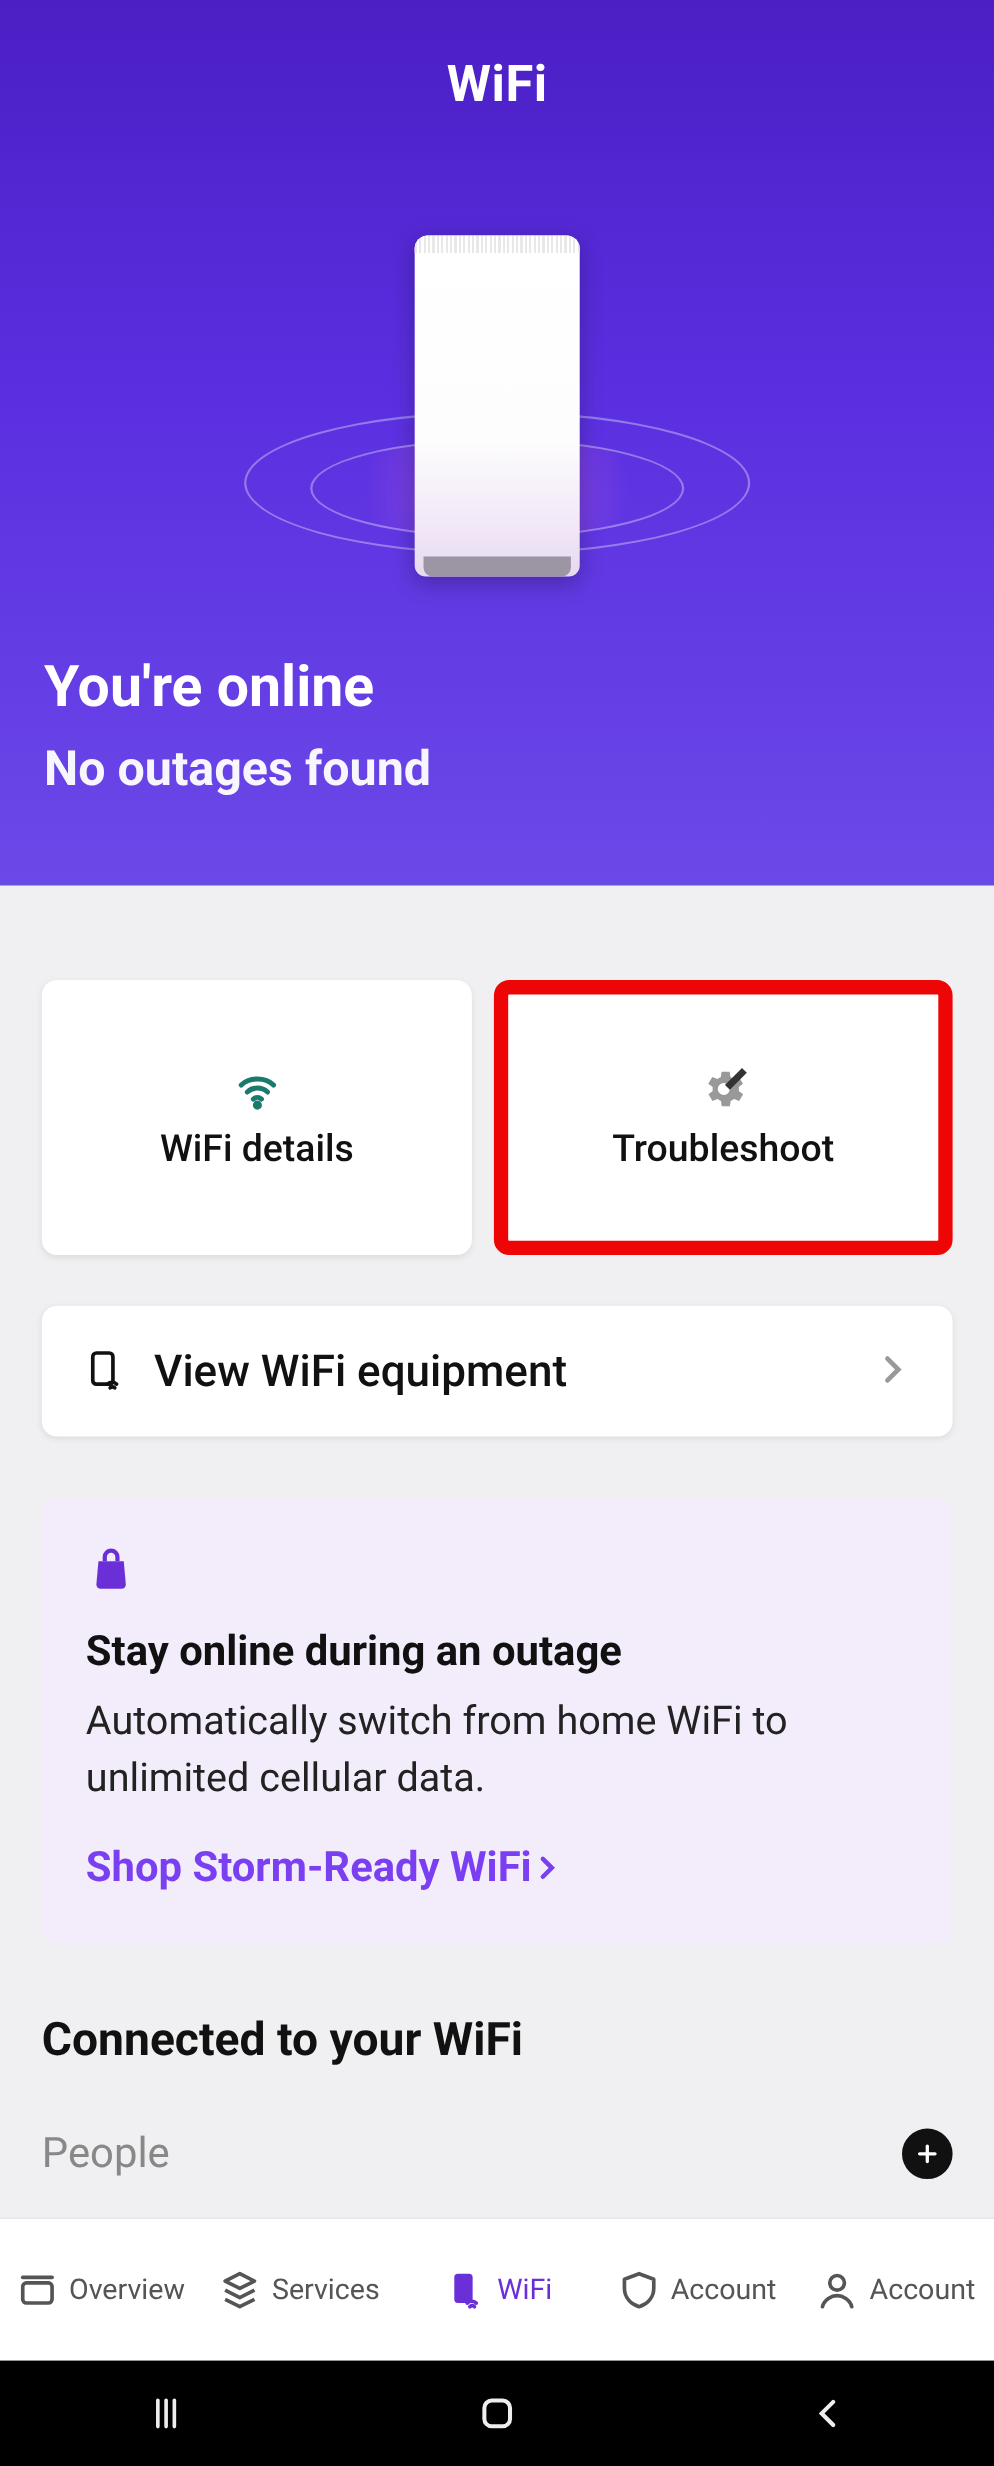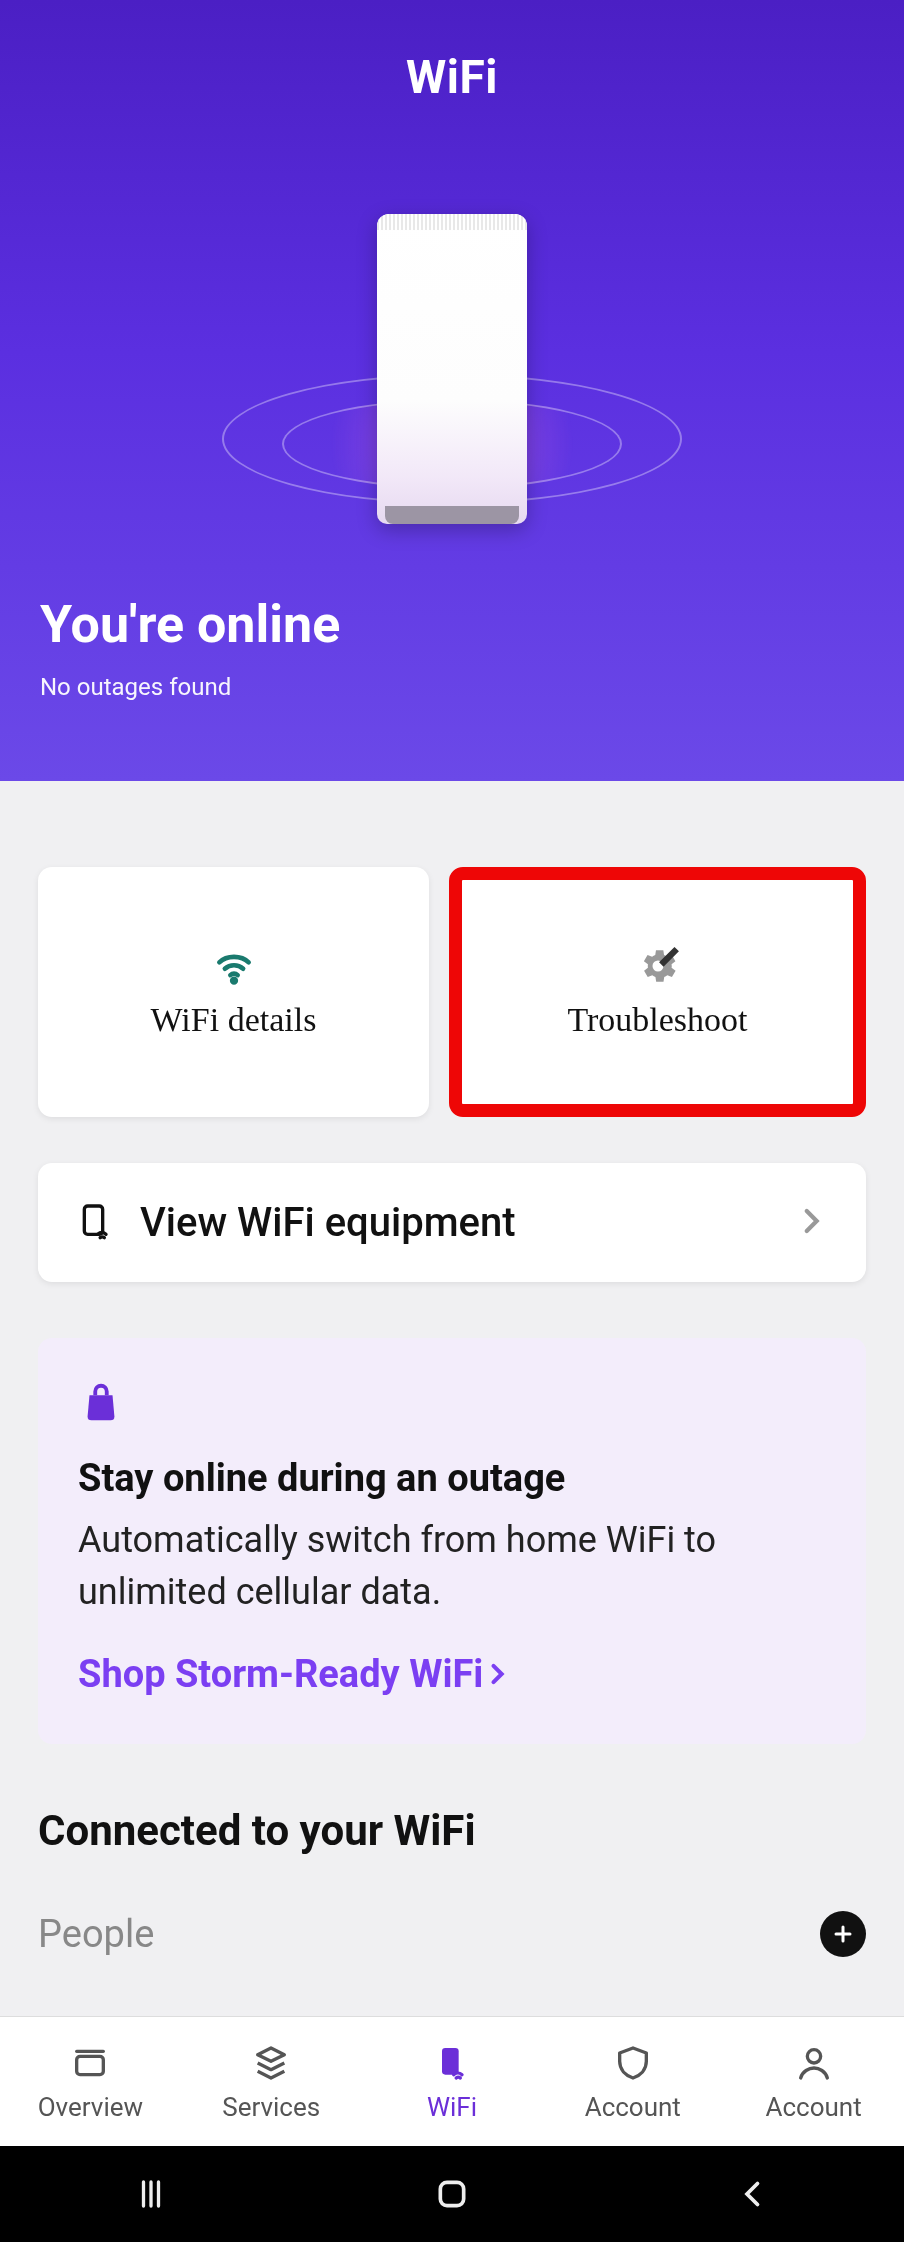--- a/index.html
+++ b/index.html
@@ -11,26 +11,26 @@
   .hero-title { text-align: center; font-size: 46px; font-weight: 700; letter-spacing: 0.5px; margin-bottom: 80px; }
   .router-stage { position: relative; height: 340px; display:flex; justify-content:center; align-items:flex-end; }
   .ring { position:absolute; left:50%; transform:translateX(-50%); border:2px solid rgba(255,255,255,0.35); border-radius:50%; }
   .ring.r1 { width:460px; height:130px; bottom:20px; }
   .ring.r2 { width:340px; height:90px; bottom:35px; background: radial-gradient(circle, rgba(255,120,220,0.4) 0%, rgba(255,120,220,0) 70%); }
   .router{width:150px;height:310px;background:linear-gradient(180deg,#fff 0%,#fdfdfd 60%,#f2e8f8 85%,#e6d9f0 100%);border-radius:12px 12px 10px 10px;position:relative;z-index:2;box-shadow:0 6px 20px rgba(0,0,0,0.25);}
   .router::before{content:"";position:absolute;top:0;left:0;right:0;height:16px;background:repeating-linear-gradient(90deg,#e8e8e8 0 2px,#fff 2px 4px);border-radius:12px 12px 0 0;}
   .router::after{content:"";position:absolute;bottom:0;left:8px;right:8px;height:18px;background:#9c95a4;border-radius:0 0 8px 8px;}
   .hero-status { margin-top: 70px; }
   .hero-status h2 { font-size: 52px; font-weight: 700; margin-bottom: 18px; }
-  .hero-status p { font-size: 24px; font-weight: 400; opacity: 0.95; }
+  .hero-status p { font-size: 44px; font-weight: 700; opacity: 0.95; }
 
   
   .content { flex:1; padding: 0 38px; overflow:hidden; }
   .tile-row { display:flex; gap:20px; margin-top:86px; }
-  .tile { flex:1; background:#fff; border-radius:14px; box-shadow:0 2px 6px rgba(0,0,0,0.08); height:250px; display:flex; flex-direction:column; align-items:center; justify-content:center; gap:8px; padding:26px;font-family:Liberation Serif, serif; }
+  .tile { flex:1; background:#fff; border-radius:14px; box-shadow:0 2px 6px rgba(0,0,0,0.08); height:250px; display:flex; flex-direction:column; align-items:center; justify-content:center; gap:8px; padding:26px; }
   .tile.highlight{border:13px solid #ee0606;box-shadow:none;}
   .tile-label { font-size:34px; font-weight:500; text-align:center; line-height:1.3; color:#111; }
   .tile-icon { width:48px; height:48px; display:flex; align-items:center; justify-content:center; }
 
   .equip-row { margin-top:46px; background:#fff; border-radius:14px; box-shadow:0 2px 6px rgba(0,0,0,0.08); display:flex; align-items:center; padding:36px 38px; gap:24px; }
   .equip-label { flex:1; font-size:40px; font-weight:500; color:#111; }
 
   .promo { margin-top:56px; background:#f3edfb; border-radius:14px; padding:42px 40px 48px 40px; }
   .promo-icon{width:46px;height:46px;margin-bottom:30px;}
   .promo-title { font-size:38px; font-weight:700; color:#111; margin-bottom:14px; }
@@ -38,21 +38,21 @@
   .promo-link { font-size:38px; font-weight:700; color:#7b3ff2; display:flex; align-items:center; }
 
   .section-title { margin-top:62px; font-size:42px; font-weight:700; color:#111; }
 
   .people-row { margin-top:56px; display:flex; align-items:center; justify-content:space-between; padding-bottom:28px; }
   .people-label { font-size:38px; color:#888; }
   .add-btn { width:46px; height:46px; border-radius:50%; background:#111; color:#fff; display:flex; align-items:center; justify-content:center; font-size:30px; font-weight:700; }
 
   
   .tabbar { position:absolute; bottom:96px; left:0; right:0; height:130px; background:#fff; border-top:1px solid #ddd; display:flex; }
-  .tab { flex:1; display:flex; flex-direction:column; align-items:center; justify-content:center; gap:8px; color:#555; }
+  .tab { flex:1; display:flex; align-items:center; justify-content:center; gap:8px; color:#555; }
   .tab.active { color:#6b2fd8; }
   .tab-label { font-size:26px; }
   .tab-icon { width:42px; height:42px; display:flex; align-items:center; justify-content:center; }
 
   
   .navbar { position:absolute; bottom:0; left:0; right:0; height:96px; background:#000; display:flex; align-items:center; justify-content:space-around; color:#eee; }
   .nav-item { width:60px; height:60px; display:flex; align-items:center; justify-content:center; }
 </style>
 </head>
 <body>

